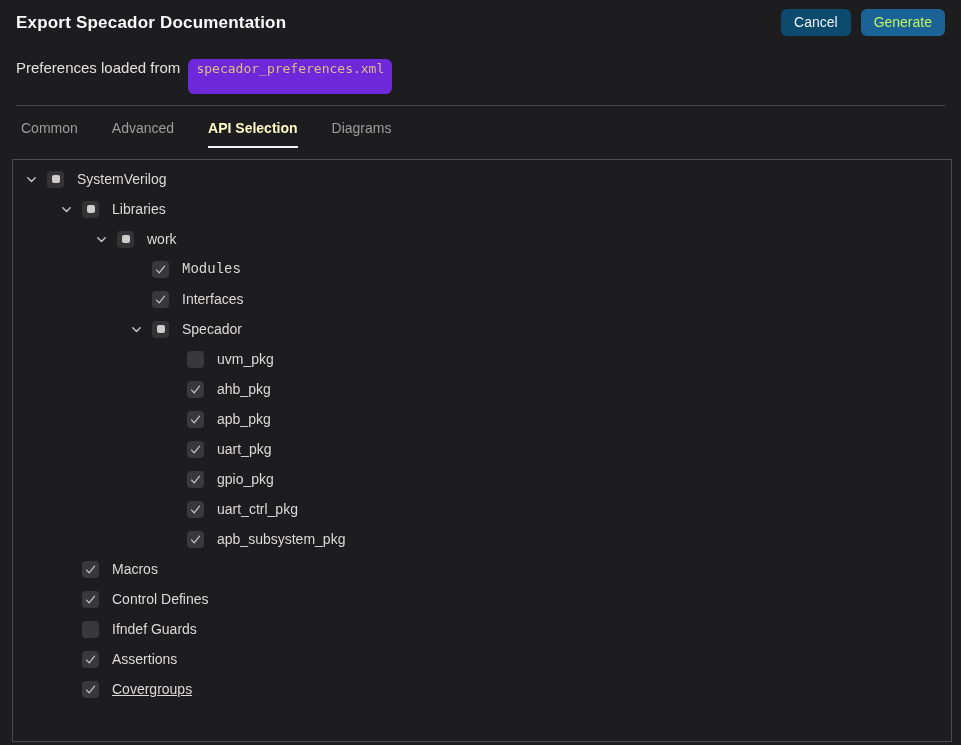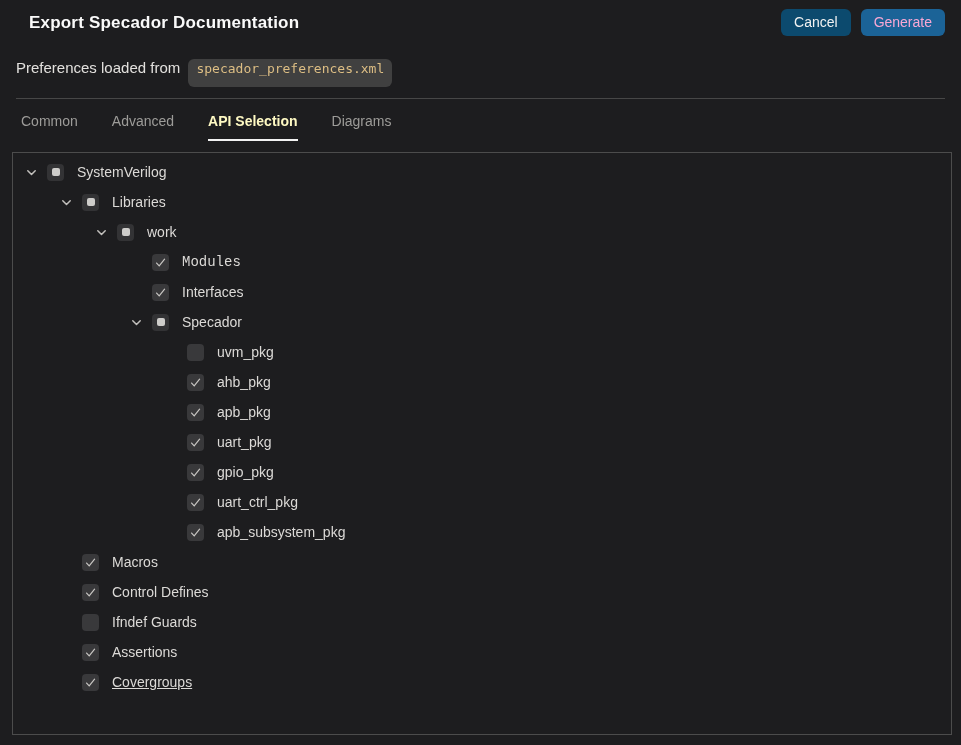--- a/index.html
+++ b/index.html
@@ -21,55 +21,54 @@
     display: flex;
     justify-content: space-between;
     align-items: center;
     padding: 9px 16px 0 16px;
   }
   .page-title {
     font-size: 17px;
     font-weight: 700;
     color: #fafafa;
     letter-spacing: 0.2px;
-    margin-left: 13px;
   }
   .header-actions { display: flex; align-items: center; }
   .btn {
     font-family: inherit;
     font-size: 14px;
     line-height: 17px;
     padding: 5px 13px;
     border: none;
     border-radius: 6px;
     cursor: pointer;
   }
   .btn-cancel {
     background: #0c4a6e;
     color: #f2f2f2;
   }
   .btn-generate {
     background: #1b6397;
-    color: #f9a8d4;
+    color: #bef264;
     margin-left: 10px;
   }
 
   
   .prefs-line {
     margin: 23px 16px 0 16px;
     font-size: 15px;
     color: #e3e1de;
   }
   .file-badge {
     display: inline-block;
-    background: #404040;
+    background: #6d28d9;
     color: #ddbe84;
     font-family: "DejaVu Sans Mono", "Liberation Mono", monospace;
     font-size: 13px;
-    padding: 2px 8px 11px 8px;
+    padding: 2px 8px 18px 8px;
     border-radius: 6px;
     margin-left: 4px;
   }
 
   .divider {
     height: 1px;
     background: #474747;
     margin: 11px 16px 0 16px;
   }
 

